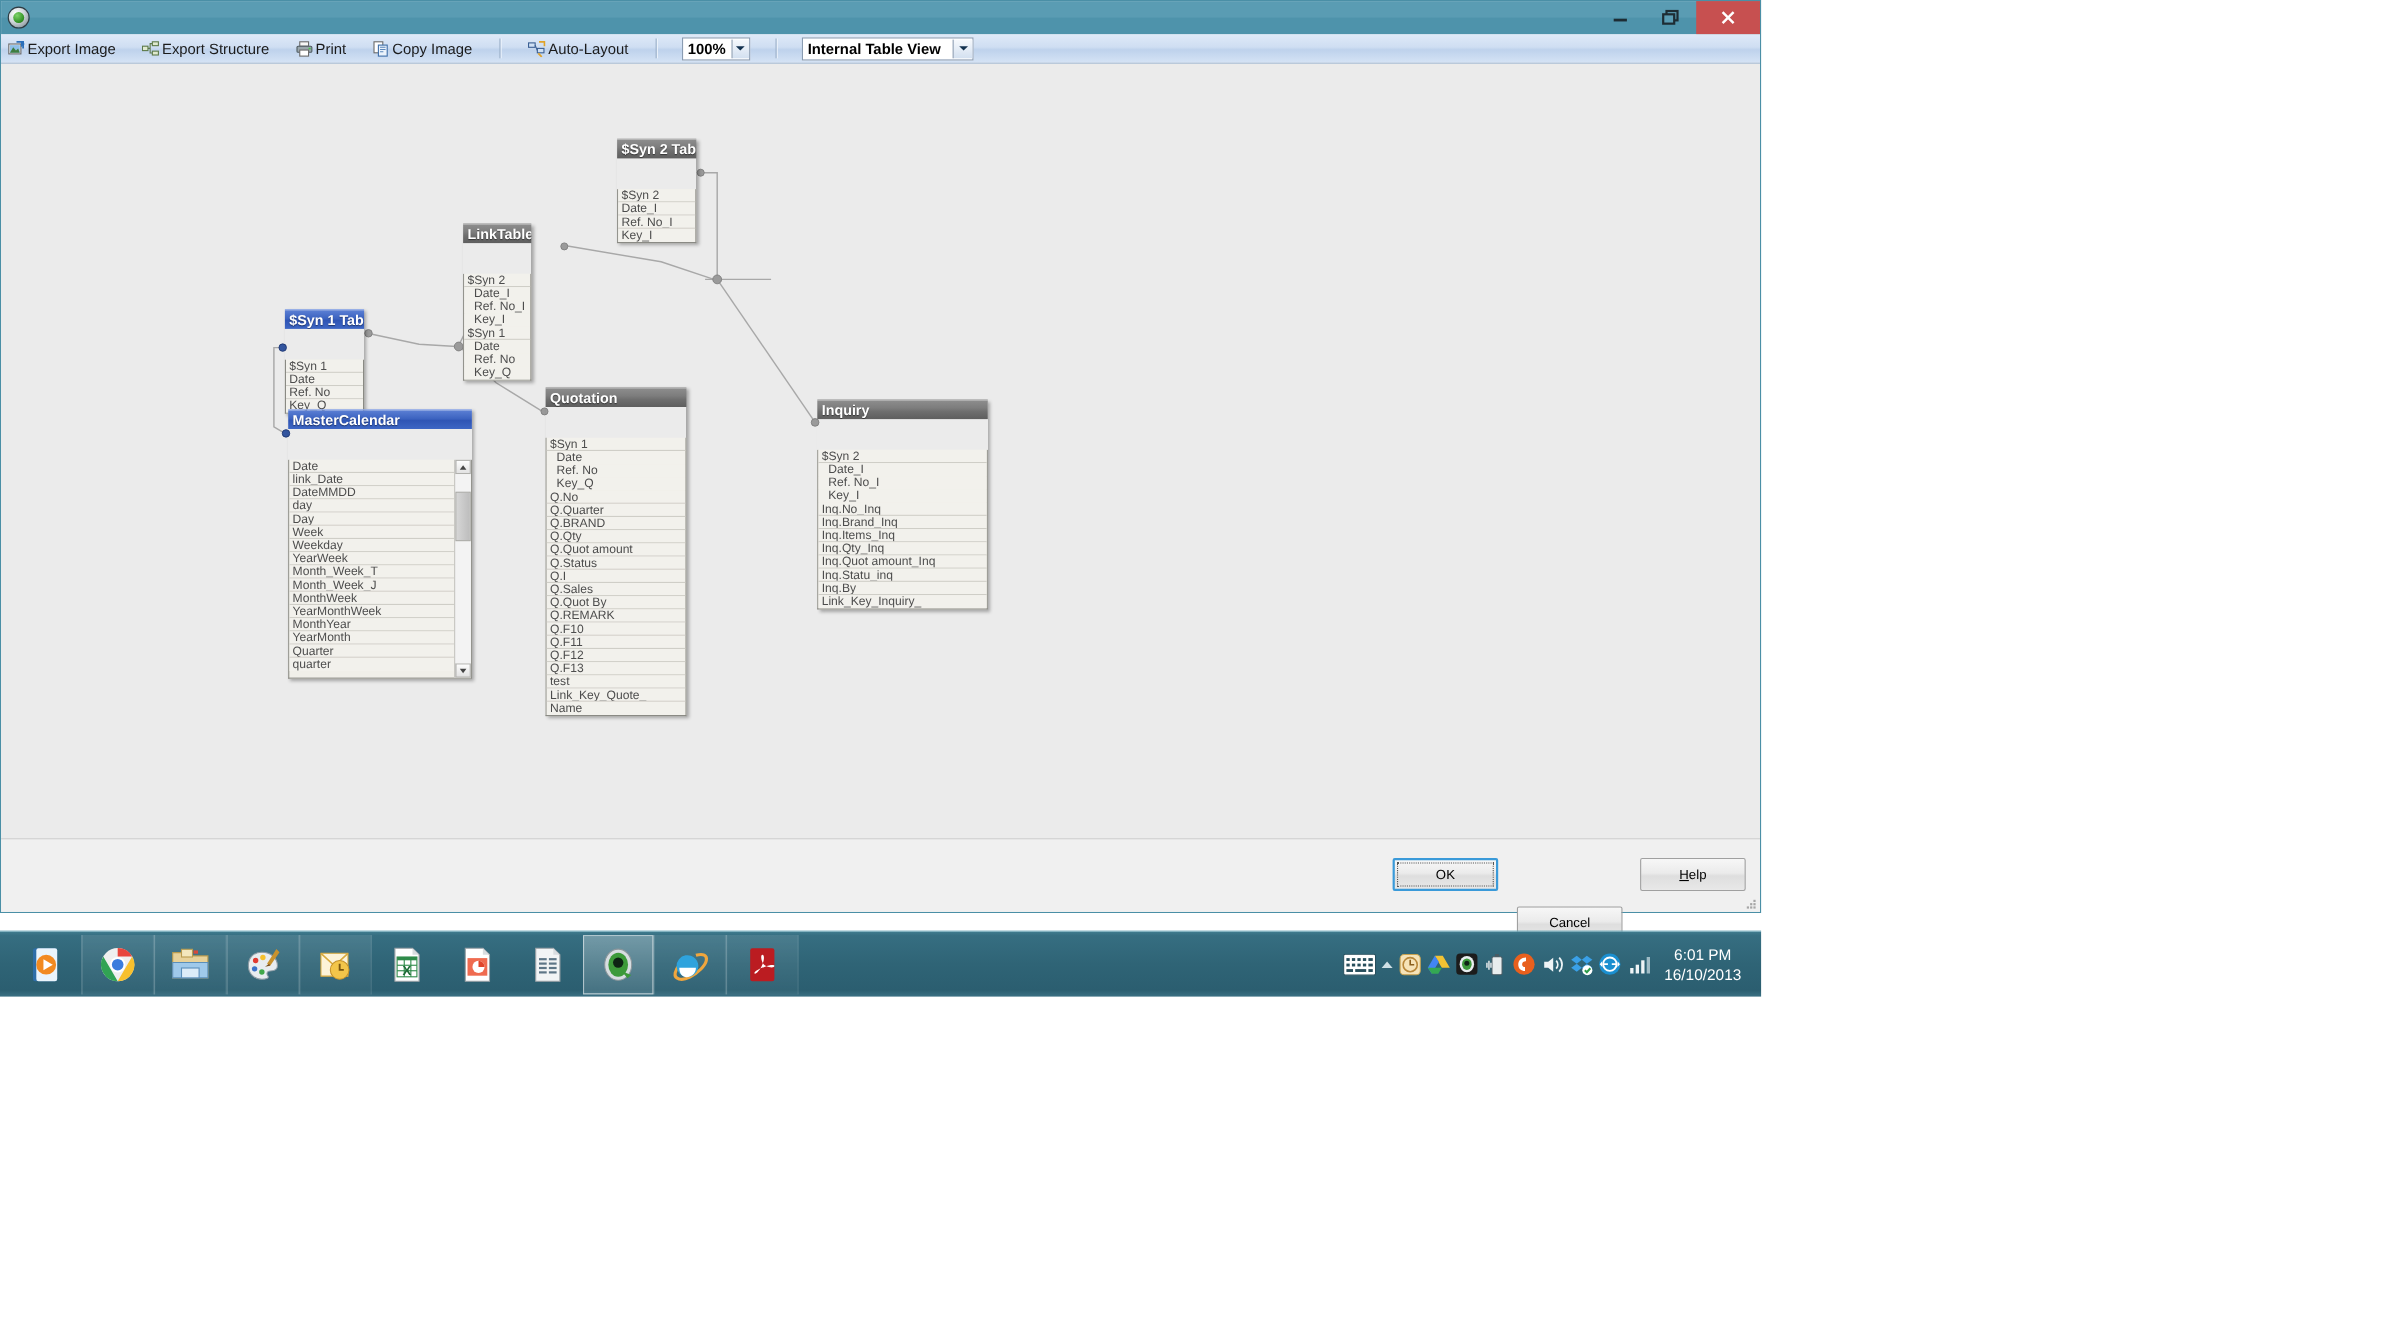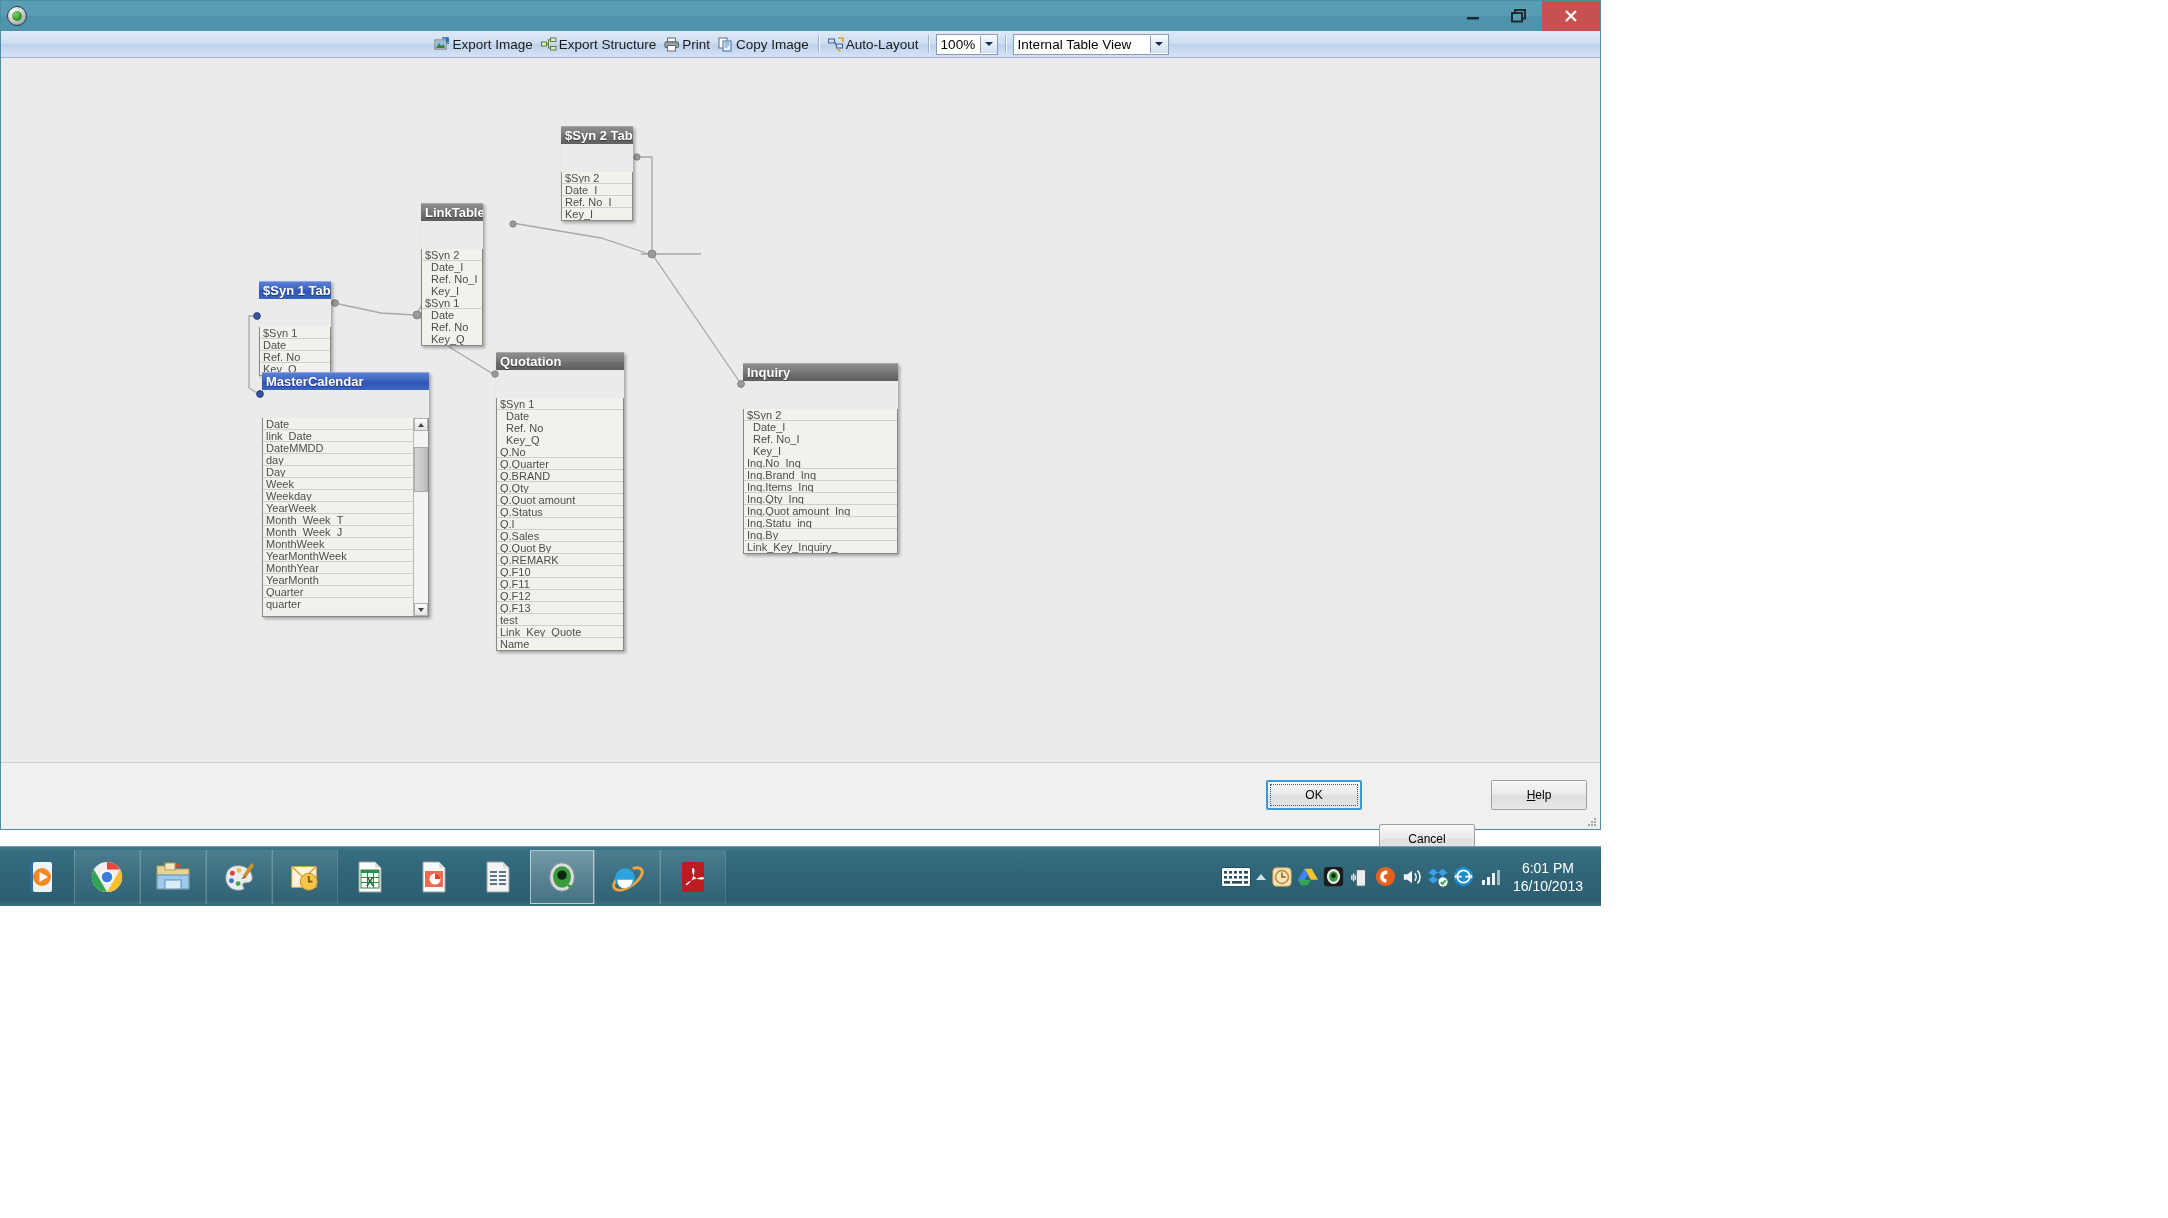--- a/index.html
+++ b/index.html
@@ -23,27 +23,27 @@
     font-size:15px;color:#24343b;letter-spacing:.2px;white-space:nowrap;
     text-shadow:0 1px 0 rgba(255,255,255,.25);}
   #win-controls{position:absolute;right:0;top:0;height:30px;display:flex;align-items:stretch;}
   .win-btn{width:46px;display:flex;align-items:center;justify-content:center;cursor:default;}
   .win-btn svg{display:block;}
   #btn-close{background:#c75050;width:58px;}
 
   
   #toolbar{height:26px;
     background:linear-gradient(to bottom,#dfeaf8 0%,#cfdef2 45%,#bed2ec 55%,#d5e3f5 100%);
-    border-bottom:1px solid #9fb6d0;display:flex;align-items:center;padding:0 2px;gap:0;justify-content:center;}
+    border-bottom:1px solid #9fb6d0;display:flex;align-items:center;padding:0 2px;gap:16px;}
   .tb-item{display:flex;align-items:center;height:22px;padding:0 4px;font-size:13.5px;color:#1b1b1b;
     white-space:nowrap;cursor:default;}
   .tb-item .tb-ico{width:16px;height:15px;margin-right:2px;position:relative;flex:0 0 auto;}
   .tb-sep{width:1px;height:18px;background:#9bb0c9;margin:0 5px;box-shadow:1px 0 0 #f2f7fd;}
   .tb-combo{height:19px;border:1px solid #8a9cb2;background:#fff;display:flex;align-items:center;
-    font-size:13.5px;color:#000;padding-left:4px;margin:0 2px;}
+    font-size:13.5px;color:#000;padding-left:4px;margin:0 2px;font-weight:bold;}
   .tb-combo .val{padding-right:5px;white-space:nowrap;}
   .tb-arrow{width:17px;height:17px;margin-left:auto;background:linear-gradient(to bottom,#f6f9fd,#d3e0f0);
     border-left:1px solid #8a9cb2;display:flex;align-items:center;justify-content:center;}
   .tb-arrow i{display:block;width:0;height:0;border-left:4px solid transparent;border-right:4px solid transparent;
     border-top:4px solid #12314f;}
   #combo-zoom{width:56px;}
   #combo-view{width:150px;}
 
   
   #canvas{position:relative;height:736px;background:#ebebeb;overflow:hidden;}

